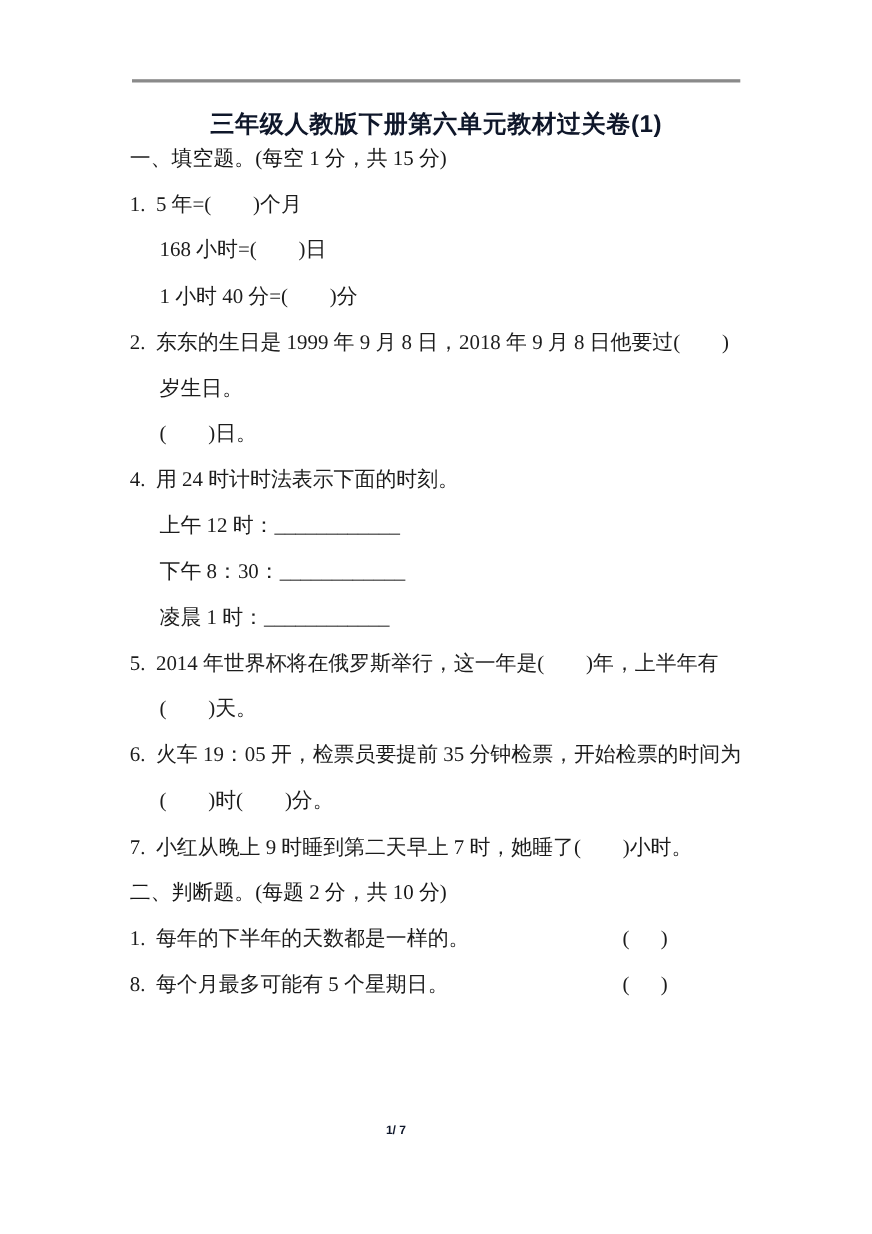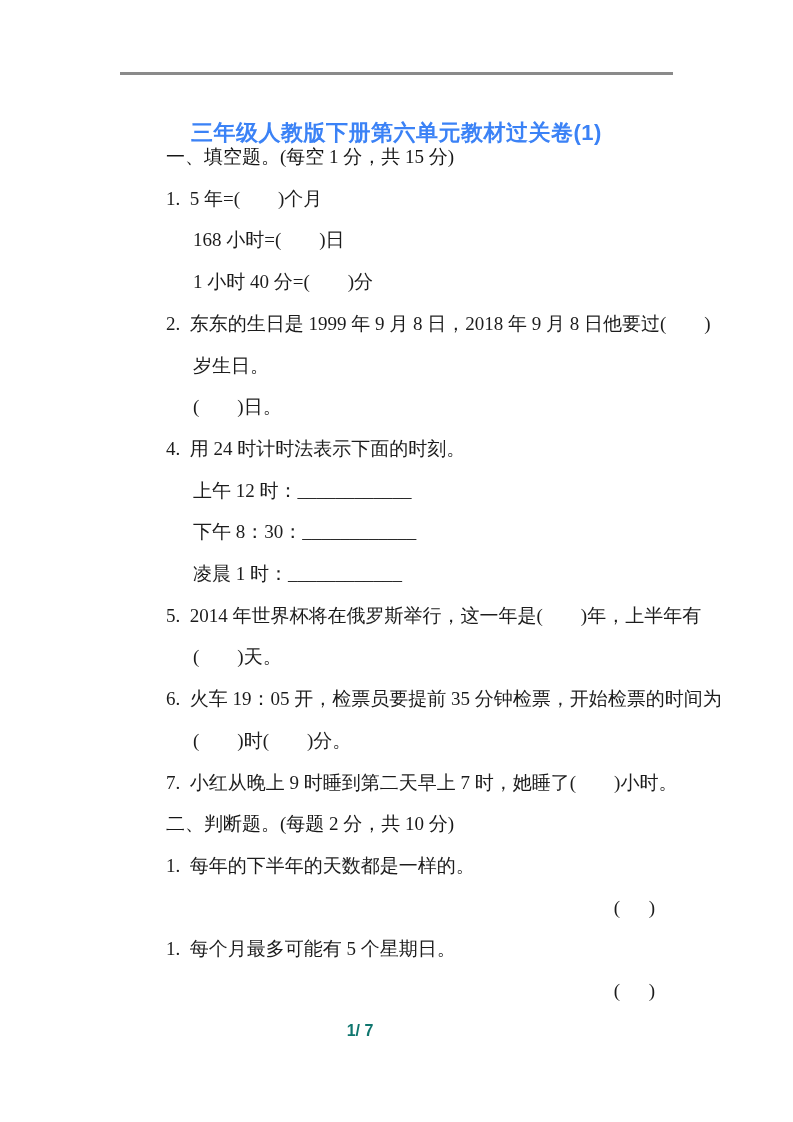--- a/index.html
+++ b/index.html
@@ -15,64 +15,63 @@
   .top-rule {
     position: absolute;
     top: 72px;
     left: 120px;
     width: 553px;
     height: 3px;
     background: #8a8a8a;
   }
   .title {
     position: absolute;
-    top: 118px;
+    top: 98px;
     left: 118px;
     width: 557px;
     margin: 0;
     text-align: center;
     font-family: "Liberation Sans", "DejaVu Sans", sans-serif;
     font-size: 22px;
     font-weight: 700;
-    color: #3b82f6;
+    color: #0f172a;
     white-space: nowrap;
     letter-spacing: 0.5px;
   }
   .content {
     position: absolute;
-    top: 136px;
+    top: 124px;
     left: 118px;
     width: 557px;
-    margin-left: 48px;
   }
   .line {
     margin: 0;
     font-size: 19px;
     line-height: 41.7px;
     white-space: pre;
   }
   .heading { color: #161616; }
   .cont { padding-left: 27px; }
-  .judgment { display: flex; flex-direction: column; }
+  .judgment { display: flex; }
   .judgment .jparen {
     margin-left: auto;
     padding-right: 68px;
     white-space: pre;
   }
   .blank { white-space: pre; }
   .footer {
     position: absolute;
     top: 1022px;
     left: 0;
     width: 720px;
     text-align: center;
     font-family: "Liberation Sans", "DejaVu Sans", sans-serif;
-    font-size: 16px;
+    font-size: 11px;
     font-weight: 700;
-    color: #0f766e;
+    color: #0f172a;
   }
 </style>
 </head>
 <body>
 
 <div class="page">
 
   <div class="top-rule"></div>
 
   <h1 class="title">三年级人教版下册第六单元教材过关卷(1)</h1>
@@ -99,19 +98,19 @@
     <p class="line cont">(        )天。</p>
 
     <p class="line item">6.  火车 19：05 开，检票员要提前 35 分钟检票，开始检票的时间为</p>
     <p class="line cont">(        )时(        )分。</p>
 
     <p class="line item">7.  小红从晚上 9 时睡到第二天早上 7 时，她睡了(        )小时。</p>
 
     <p class="line heading">二、判断题。(每题 2 分，共 10 分)</p>
 
     <p class="line judgment"><span class="jtext">1.  每年的下半年的天数都是一样的。</span><span class="jparen">(      )</span></p>
-    <p class="line judgment"><span class="jtext">1.  每个月最多可能有 5 个星期日。</span><span class="jparen">(      )</span></p>
+    <p class="line judgment"><span class="jtext">8.  每个月最多可能有 5 个星期日。</span><span class="jparen">(      )</span></p>
 
   </div>
 
   <div class="footer">1/ 7</div>
 
 </div>
 
 </body></html>

